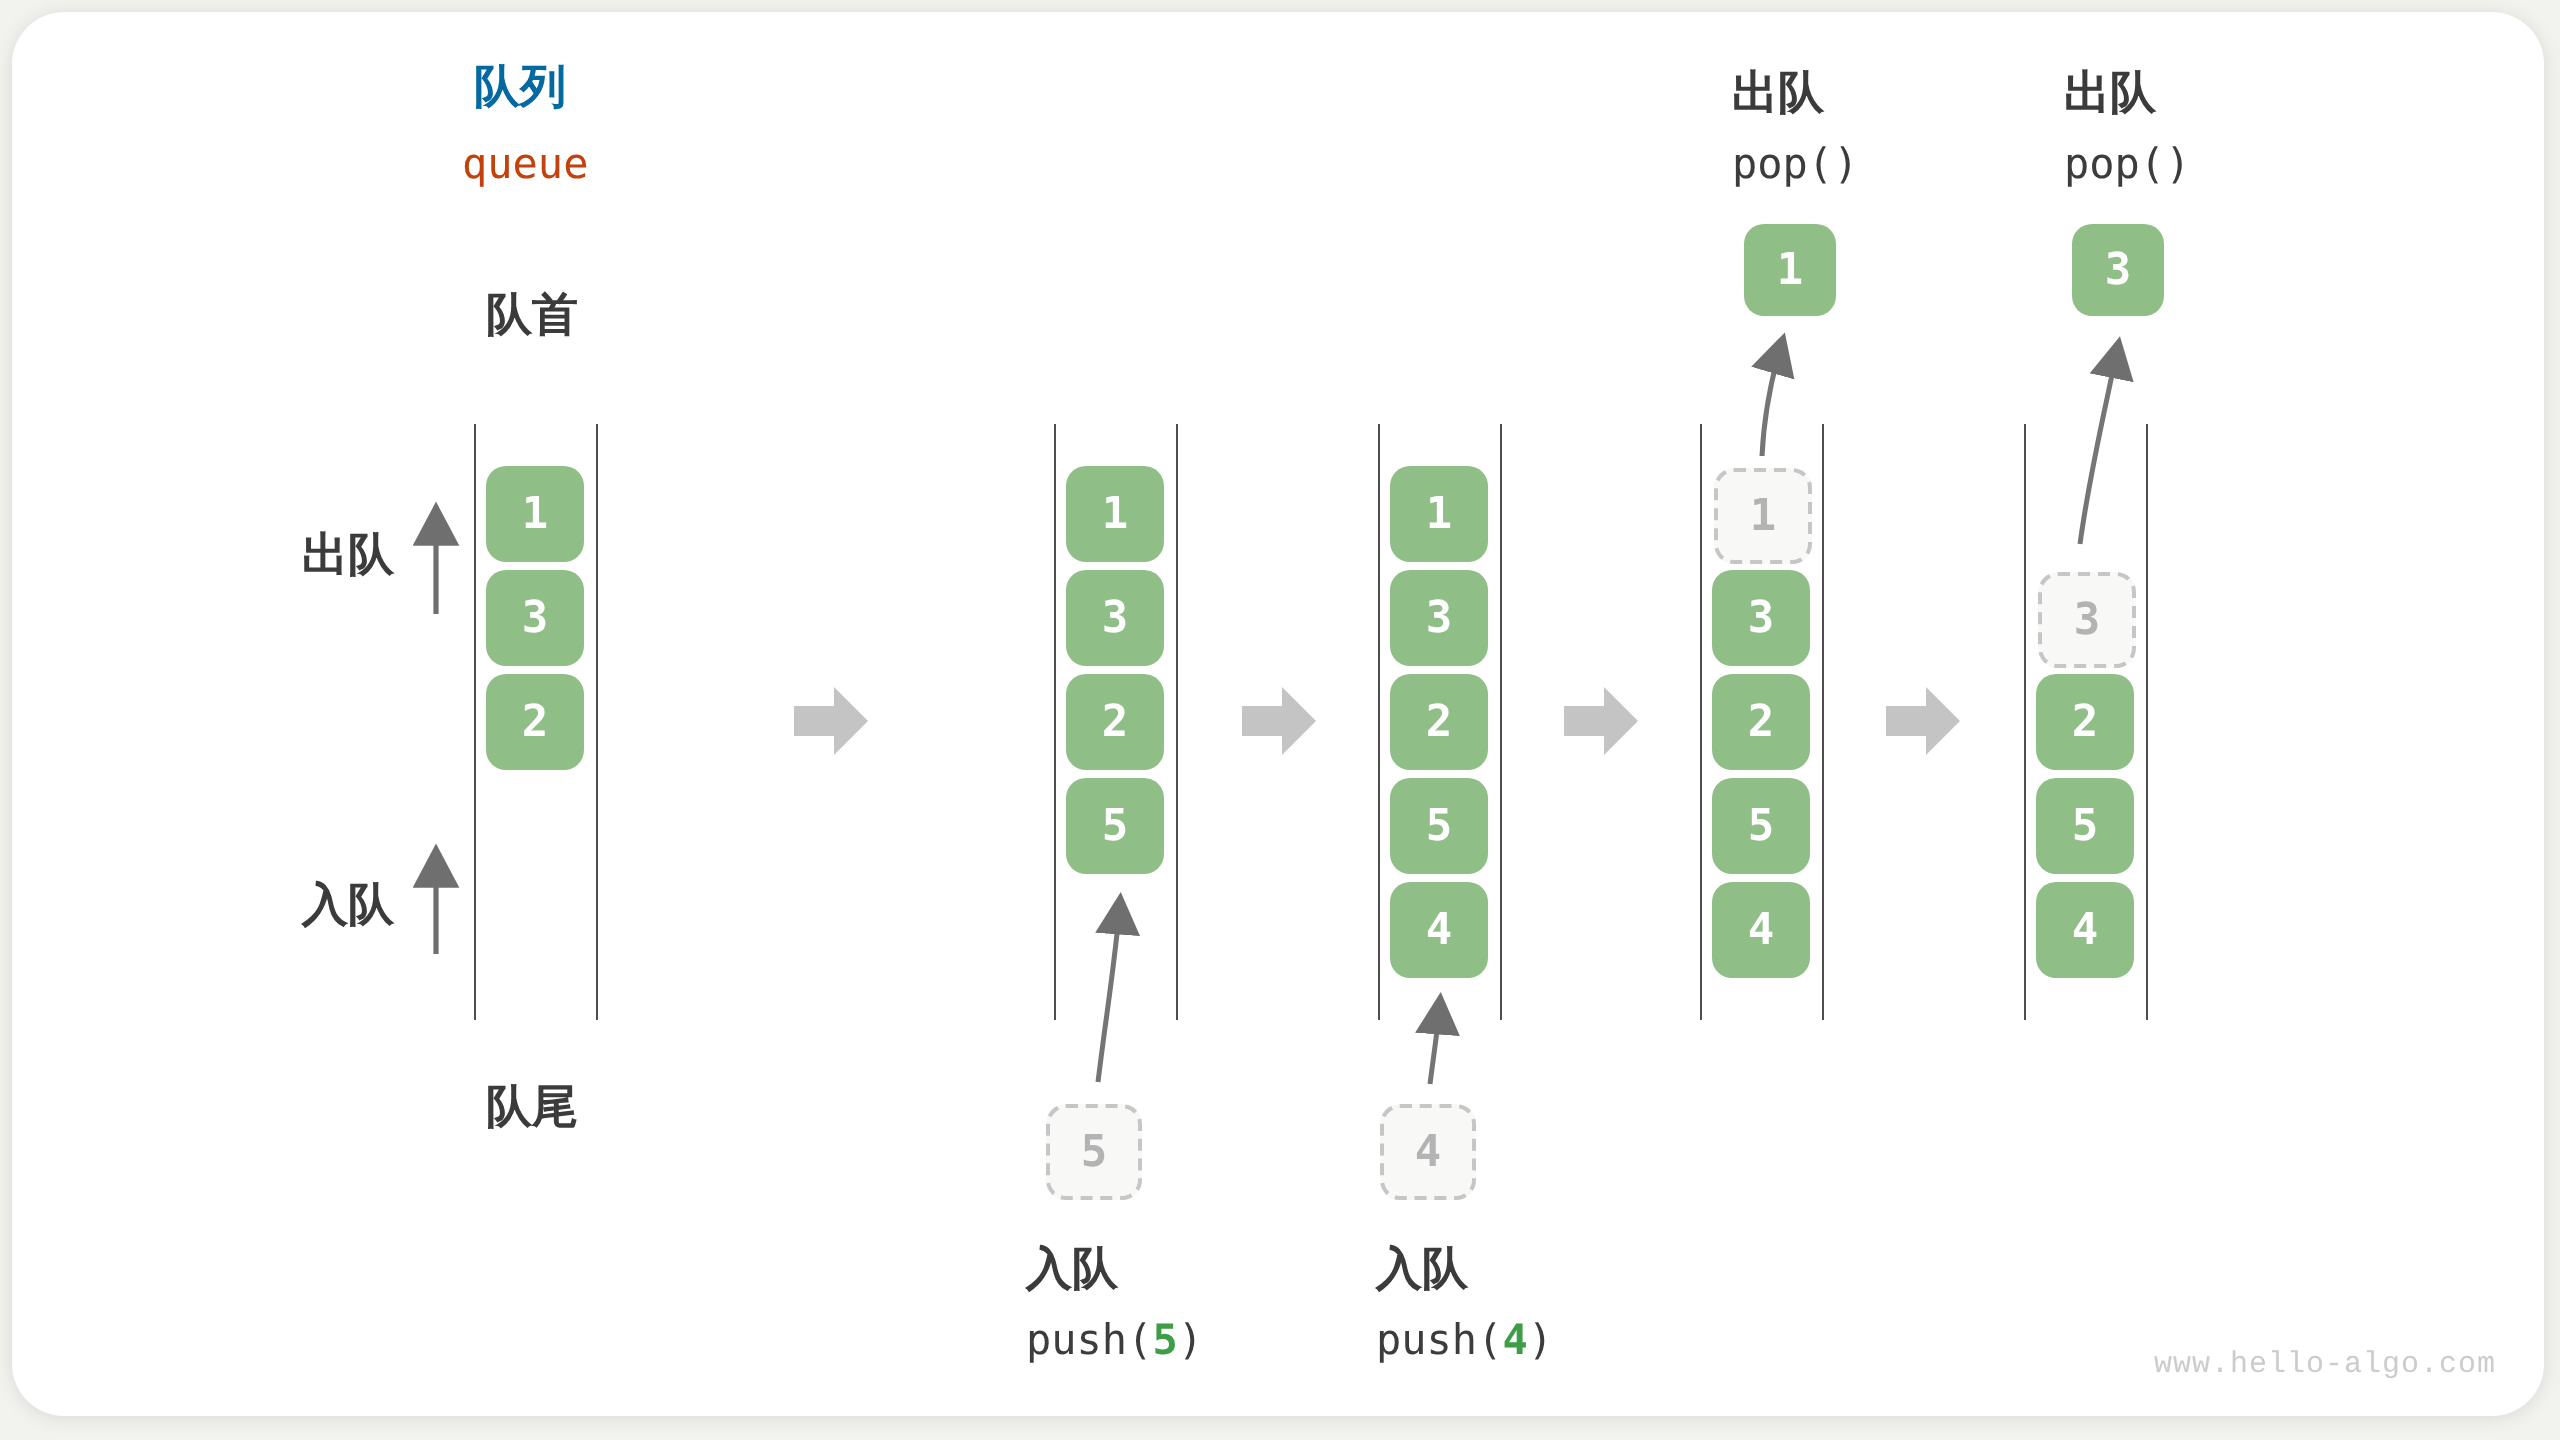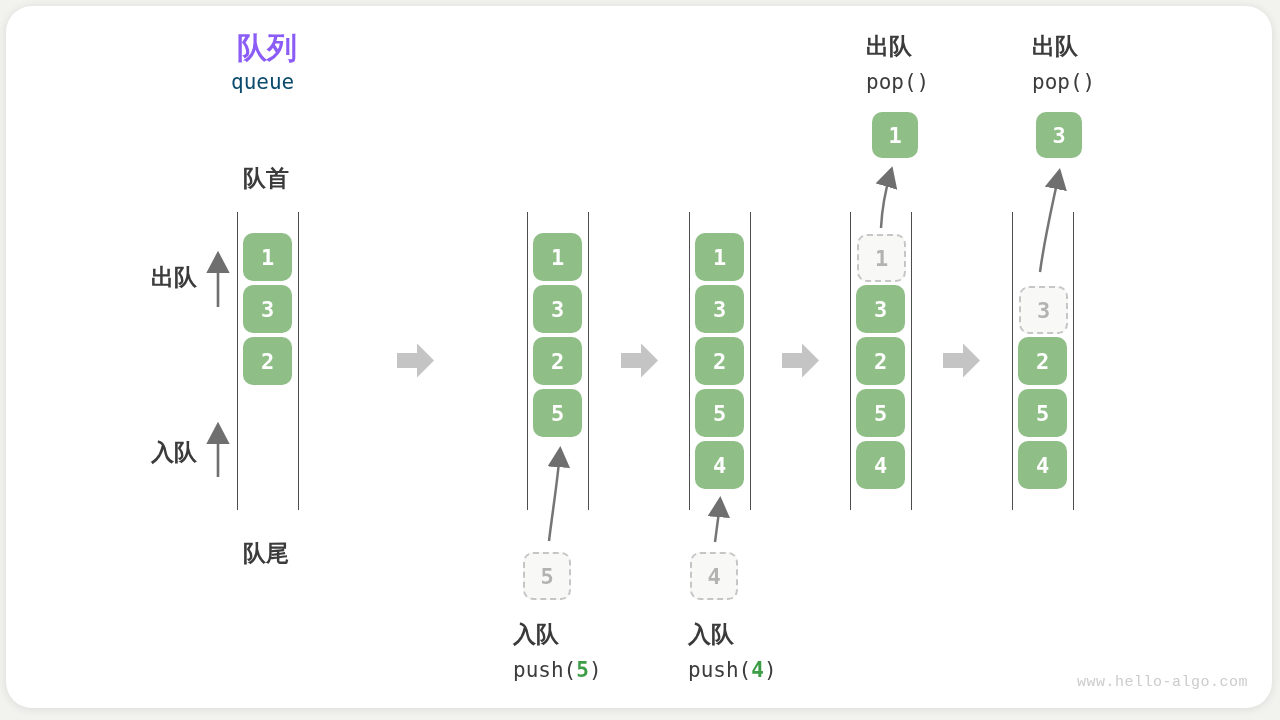--- a/index.html
+++ b/index.html
@@ -9,25 +9,25 @@
     font-family:"Liberation Sans","DejaVu Sans",sans-serif;
     overflow:hidden;
   }
   .card{
     position:absolute;left:6px;top:6px;width:1266px;height:702px;
     background:#ffffff;border-radius:26px;
     box-shadow:0 1px 10px rgba(0,0,0,0.10);
   }
   .abs{position:absolute;}
   
-  .title-zh{left:237px;top:28px;font-size:30px;font-weight:bold;color:#8b5cf6;}
-  .title-en{left:231px;top:70px;font-size:21px;color:#0c4a6e;
+  .title-zh{left:237px;top:28px;font-size:23px;font-weight:bold;color:#0369a1;}
+  .title-en{left:231px;top:70px;font-size:21px;color:#c2410c;
     font-family:"DejaVu Sans Mono","Liberation Mono",monospace;}
   .lbl{font-size:23px;font-weight:bold;color:#3b3b3b;white-space:nowrap;}
-  .lbl-front{left:243px;top:163px;}
+  .lbl-front{left:243px;top:142px;}
   .lbl-rear{left:243px;top:538px;font-family:Liberation Mono, monospace;}
   .lbl-deq{left:151px;top:262px;}
   .lbl-enq{left:151px;top:437px;}
   
   .queue-col{
     position:absolute;top:212px;width:62px;height:298px;
     border-left:1.5px solid #4d4d4d;border-right:1.5px solid #4d4d4d;
     box-sizing:border-box;
   }
   .cell{

